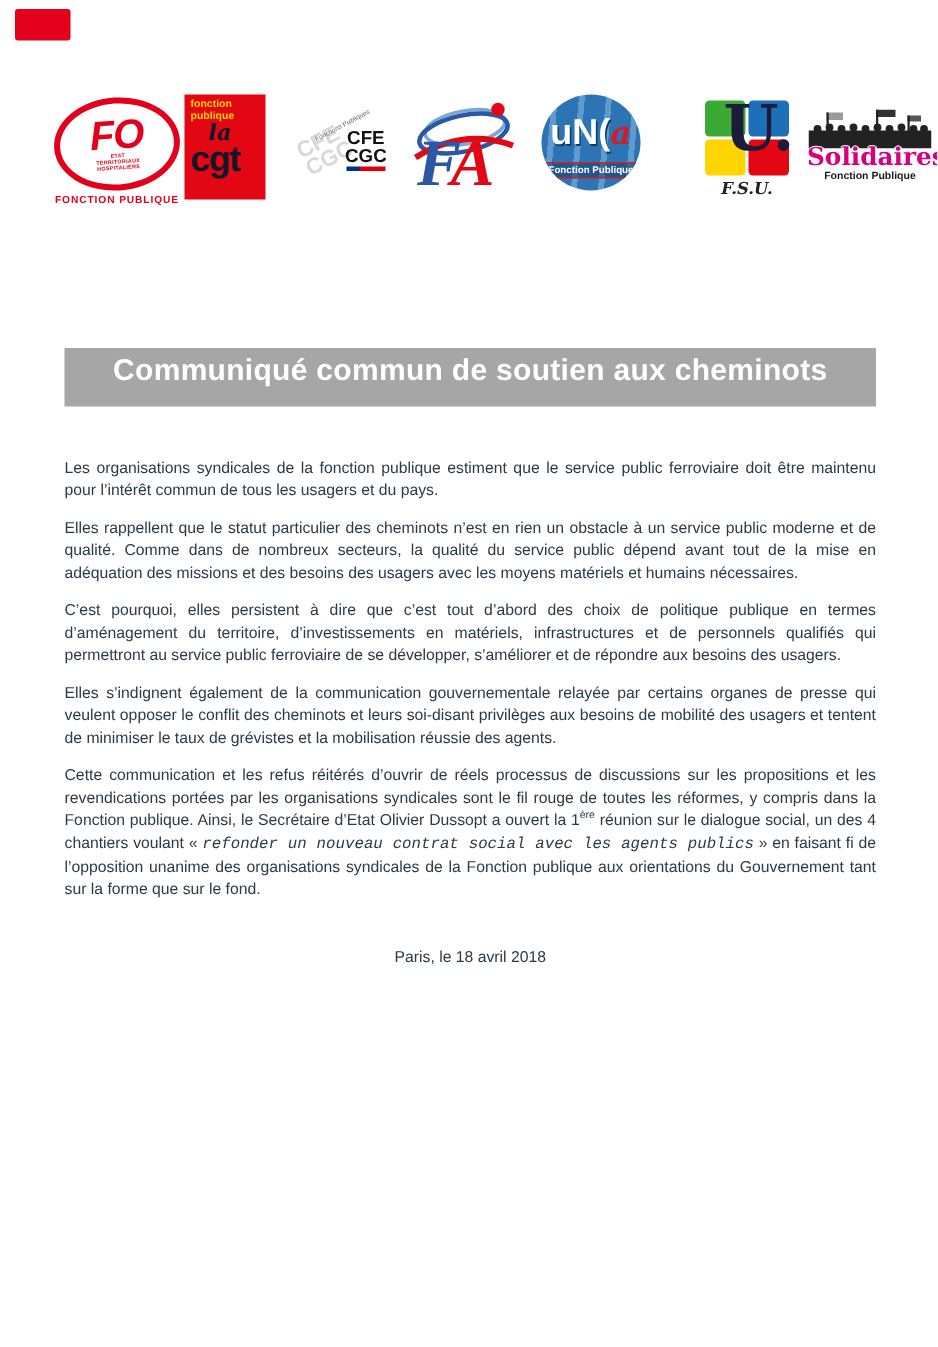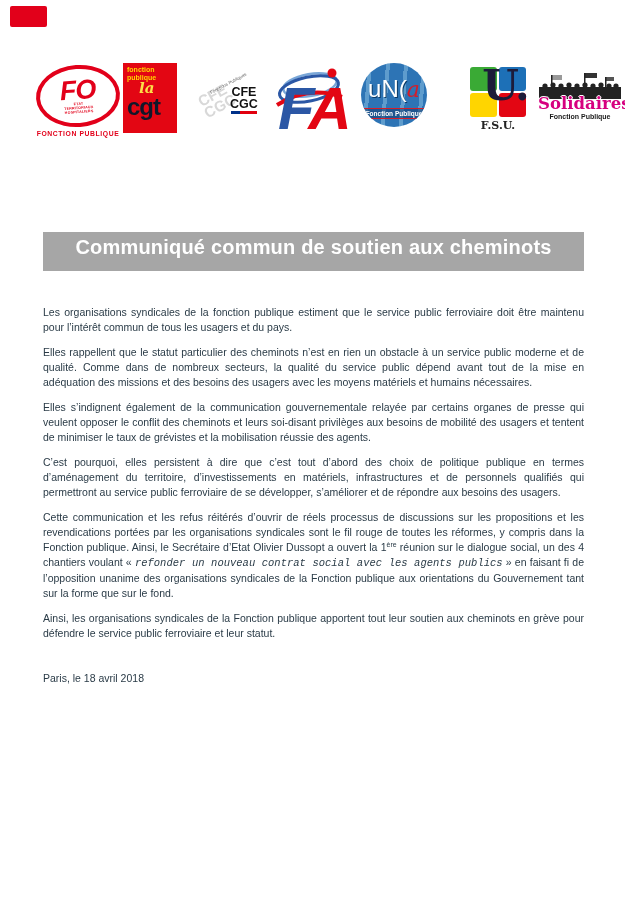--- a/index.html
+++ b/index.html
@@ -17,75 +17,75 @@
   .logo-fo{left:33px;top:10px;width:90px;height:80px;text-align:center;}
   .fo-ring{width:76px;height:54px;margin:0 auto;border:4px solid #e2001a;border-radius:50%;
            display:flex;flex-direction:column;align-items:center;justify-content:center;transform:rotate(-4deg);}
   .fo-main{color:#e2001a;font-weight:bold;font-style:italic;font-size:27px;line-height:24px;letter-spacing:-1px;}
   .fo-tiny{color:#e2001a;font-size:3.6px;line-height:4px;font-weight:bold;letter-spacing:.2px;}
   .fo-sub{margin-top:3px;color:#e2001a;font-size:6.8px;font-weight:bold;letter-spacing:.6px;}
 
   
   .logo-cgt{left:123px;top:8px;width:54px;height:70px;background:#e30613;padding:3px 2px 2px 4px;box-sizing:border-box;}
   .cgt-top{color:#ffd500;font-size:7px;line-height:7.5px;font-weight:bold;}
-  .cgt-la{color:#fde047;font-family:"DejaVu Serif",serif;font-style:italic;font-weight:bold;font-size:15px;line-height:15px;margin-left:12px;}
+  .cgt-la{color:#0f172a;font-family:"DejaVu Serif",serif;font-style:italic;font-weight:bold;font-size:15px;line-height:15px;margin-left:12px;}
   .cgt-main{color:#0f172a;font-weight:bold;font-size:24px;line-height:22px;letter-spacing:-1px;}
 
   
   .logo-cfecgc{left:200px;top:18px;width:68px;height:58px;}
   .cfe-shadow{position:absolute;left:0px;top:14px;color:#d8d8d8;font-weight:bold;font-size:15px;line-height:13px;
               transform:rotate(-28deg);white-space:pre-line;}
   .cfe-diag{position:absolute;left:8px;top:8px;color:#666;font-size:4.5px;transform:rotate(-28deg);}
   .cfe-front{position:absolute;left:30px;top:14px;color:#111;font-weight:bold;font-size:12.5px;line-height:11.5px;text-align:center;}
   .cfe-flag{width:26px;height:3px;margin:1px auto 0;background:linear-gradient(90deg,#003189 0 34%,#e1000f 34% 100%);}
 
   
   .logo-fa{left:272px;top:6px;width:74px;height:82px;}
-  .fa-letters{position:absolute;left:6px;top:26px;font-weight:bold;font-style:italic;font-size:60px;line-height:44px;letter-spacing:-3px;}
+  .fa-letters{position:absolute;left:6px;top:26px;font-weight:bold;font-style:italic;font-size:44px;line-height:44px;letter-spacing:-3px;font-family:Liberation Serif, serif;}
   .fa-f{color:#2b57a5;}
   .fa-a{color:#e30613;}
   .fa-swirl{position:absolute;left:0;top:0;}
 
   
   .logo-unsa{left:355px;top:8px;width:78px;height:76px;}
   .unsa-circle{position:relative;width:66px;height:64px;margin:0 auto;border-radius:50%;
                background:repeating-linear-gradient(95deg,#2d74b5 0 7px,#5e9ccd 7px 11px,#2d74b5 11px 18px);
                overflow:hidden;}
-  .unsa-word{position:absolute;left:3px;top:14px;width:60px;text-align:center;color:#fff;font-weight:normal;font-size:24px;line-height:24px;
+  .unsa-word{position:absolute;left:3px;top:14px;width:60px;text-align:center;color:#fff;font-weight:bold;font-size:24px;line-height:24px;
              text-shadow:1px 1px 0 #0b3a66;}
   .unsa-a{color:#d31e2a;font-family:"DejaVu Serif",serif;font-style:italic;text-shadow:none;font-size:22px;}
   .unsa-banner{position:absolute;left:0px;bottom:8px;width:100%;border-top:1px solid #d31e2a;border-bottom:1px solid #d31e2a;
                color:#ffffff;background:rgba(20,60,110,.55);font-size:6.5px;font-weight:bold;text-align:center;line-height:9px;}
 
   
   .logo-fsu{left:463px;top:12px;width:70px;height:72px;text-align:center;}
   .fsu-grid{position:relative;width:56px;height:50px;margin:0 auto;}
   .fsu-sq{position:absolute;width:27px;height:24px;border-radius:3px;}
   .fsu-sq.tl{left:0;top:0;background:#3aaa35;}
   .fsu-sq.tr{right:0;top:0;background:#1d70b7;}
   .fsu-sq.bl{left:0;bottom:0;background:#ffd500;}
   .fsu-sq.br{right:0;bottom:0;background:#e30613;}
   .fsu-u{position:absolute;left:8px;top:-6px;width:100%;color:#1c1c3a;font-family:"DejaVu Serif",serif;
          font-weight:bold;font-size:42px;line-height:50px;}
-  .fsu-sub{margin-top:2px;color:#222;font-family:"DejaVu Serif",serif;font-weight:bold;font-size:11px;}
+  .fsu-sub{margin-top:2px;color:#222;font-family:"DejaVu Serif",serif;font-style:italic;font-weight:bold;font-size:11px;}
 
   
   .logo-solidaires{left:538px;top:18px;width:84px;height:60px;text-align:center;}
   .sol-main{margin-top:-8px;color:#d6007f;font-family:"DejaVu Serif",serif;font-weight:bold;font-size:16.5px;line-height:17px;
             text-shadow:-1px 0 #fff,1px 0 #fff,0 -1px #fff,0 1px #fff;}
   .sol-sub{margin-top:1px;color:#1a1a1a;font-weight:bold;font-size:7px;}
 
   
   .title-banner{position:absolute;left:43px;top:232px;width:541px;height:39px;background:#a6a6a6;
                 color:#ffffff;font-weight:bold;font-size:20px;line-height:31px;text-align:center;letter-spacing:.2px;}
 
   
   .body-text{position:absolute;left:43px;top:295px;width:541px;font-size:10.5px;line-height:15px;text-align:justify;margin-top:10px;}
   .body-text p{margin:0 0 10px 0;}
-  .dateline{margin-top:30px;text-align:left;}
+  .dateline{margin-top:30px;text-align:center;}
   .it{font-style:italic;font-family:Liberation Mono, monospace;}
   sup{font-size:7px;line-height:0;}
 </style>
 </head>
 <body>
 
 <div class="page">
 
   <div class="corner-mark"></div>
 
@@ -171,20 +171,19 @@
       <div class="sol-sub">Fonction Publique</div>
     </div>
 
   </div>
 
   <div class="title-banner">Communiqué commun de soutien aux cheminots</div>
 
   <div class="body-text">
     <p>Les organisations syndicales de la fonction publique estiment que le service public ferroviaire doit être maintenu pour l’intérêt commun de tous les usagers et du pays.</p>
     <p>Elles rappellent que le statut particulier des cheminots n’est en rien un obstacle à un service public moderne et de qualité. Comme dans de nombreux secteurs, la qualité du service public dépend avant tout de la mise en adéquation des missions et des besoins des usagers avec les moyens matériels et humains nécessaires.</p>
+    <p>C’est pourquoi, elles persistent à dire que c’est tout d’abord des choix de politique publique en termes d’aménagement du territoire, d’investissements en matériels, infrastructures et de personnels qualifiés qui permettront au service public ferroviaire de se développer, s’améliorer et de répondre aux besoins des usagers.</p>
     <p>Elles s’indignent également de la communication gouvernementale relayée par certains organes de presse qui veulent opposer le conflit des cheminots et leurs soi-disant privilèges aux besoins de mobilité des usagers et tentent de minimiser le taux de grévistes et la mobilisation réussie des agents.</p>
-    <p>C’est pourquoi, elles persistent à dire que c’est tout d’abord des choix de politique publique en termes d’aménagement du territoire, d’investissements en matériels, infrastructures et de personnels qualifiés qui permettront au service public ferroviaire de se développer, s’améliorer et de répondre aux besoins des usagers.</p>
     <p><span>Cette communication et les refus réitérés d’ouvrir de réels processus de discussions sur les propositions et les revendications portées par les organisations syndicales sont le fil rouge de toutes les réformes, y compris dans la Fonction publique. Ainsi, le Secrétaire d’Etat Olivier Dussopt a ouvert la 1</span><sup>ère</sup><span> réunion sur le dialogue social, un des 4 chantiers voulant « </span><span class="it">refonder un nouveau contrat social avec les agents publics</span><span> » en faisant fi de l’opposition unanime des organisations syndicales de la Fonction publique aux orientations du Gouvernement tant sur la forme que sur le fond.</span></p>
-    <p>Ainsi, les organisations syndicales de la Fonction publique apportent tout leur soutien aux cheminots en grève pour défendre le service public ferroviaire et leur statut.</p>
     <div class="dateline">Paris, le 18 avril 2018</div>
   </div>
 
 </div>
 
 </body></html>

